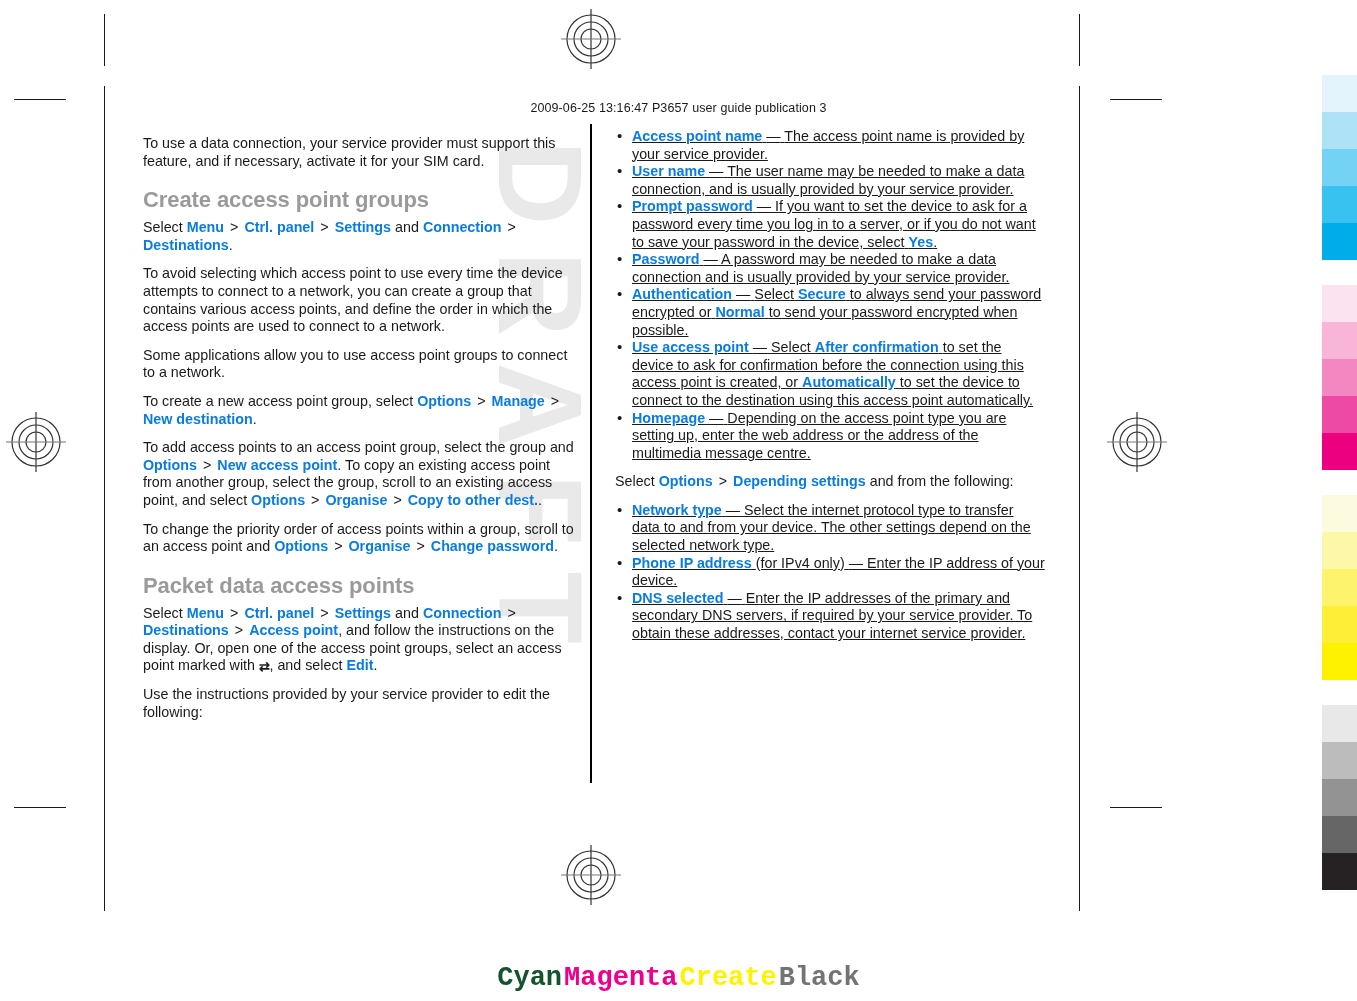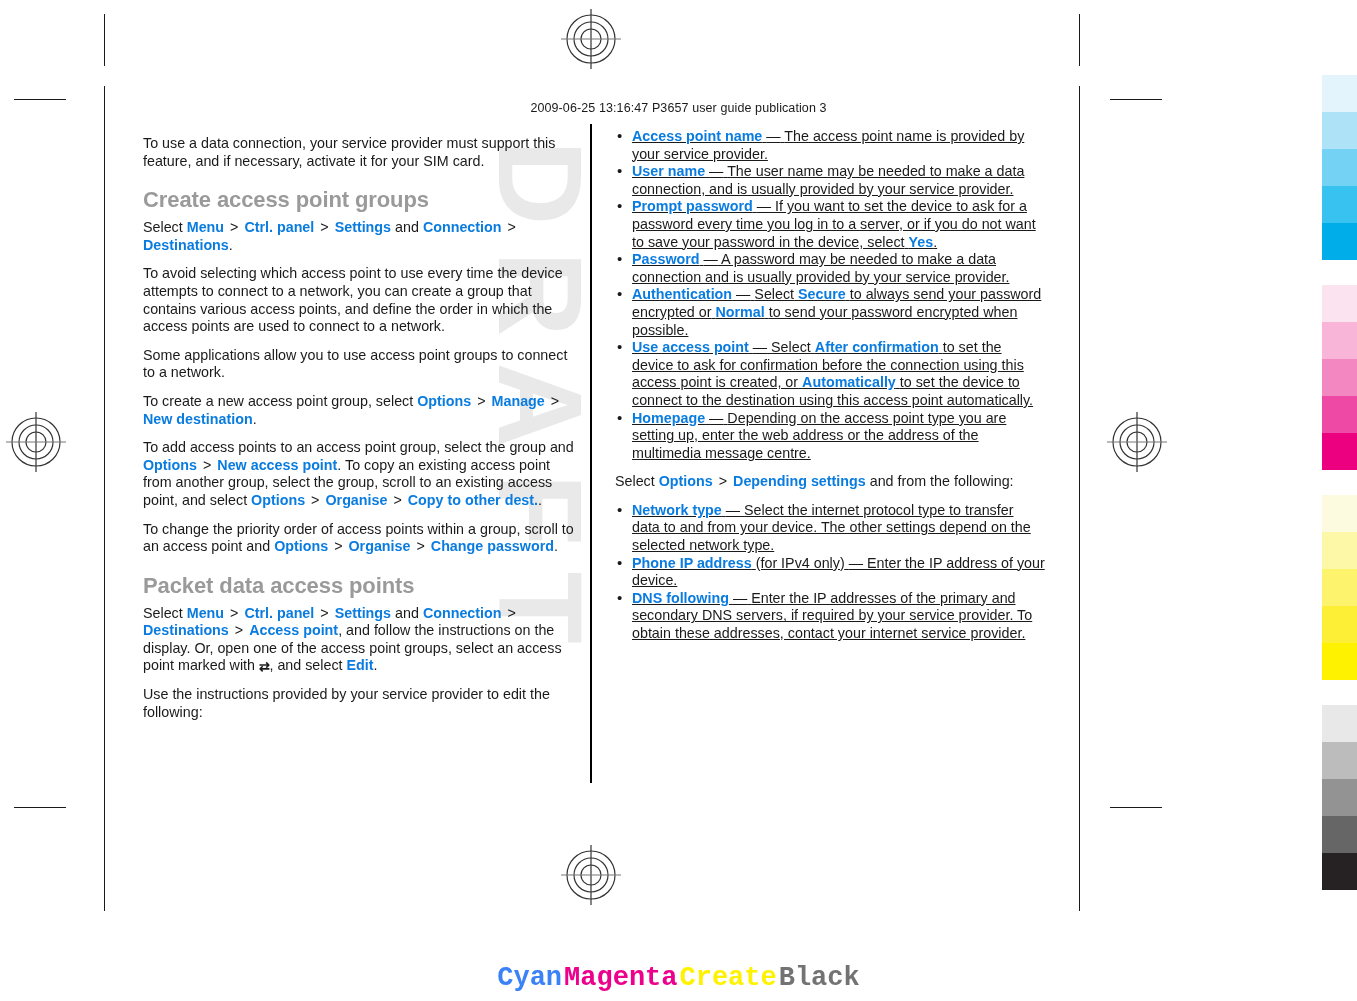--- a/index.html
+++ b/index.html
@@ -234,21 +234,21 @@
     <li><span class="lnk">Homepage</span> <span>—</span> <span>Depending on the access point type you are setting up, enter the web address or the address of the multimedia message centre.</span></li>
   </ul>
 
   <p><span>Select</span> <span class="lnk">Options</span> <span class="gt">&gt;</span> <span class="lnk">Depending settings</span> <span>and from the following:</span></p>
 
   <ul class="bullets">
     <li><span class="lnk">Network type</span> <span>—</span> <span>Select the internet protocol type to transfer data to and from your device. The other settings depend on the selected network type.</span></li>
 
     <li><span class="lnk">Phone IP address</span> <span>(for IPv4 only)</span> <span>—</span> <span>Enter the IP address of your device.</span></li>
 
-    <li><span class="lnk">DNS following</span> <span>—</span> <span>Enter the IP addresses of the primary and secondary DNS servers, if required by your service provider. To obtain these addresses, contact your internet service provider.</span></li>
+    <li><span class="lnk">DNS selected</span> <span>—</span> <span>Enter the IP addresses of the primary and secondary DNS servers, if required by your service provider. To obtain these addresses, contact your internet service provider.</span></li>
   </ul>
 </div>
 
 <div class="colorbar" style="top:75px;">
     <div class="swatch" style="background: rgb(228, 244, 252);"></div>
     <div class="swatch" style="background: rgb(174, 226, 247);"></div>
     <div class="swatch" style="background: rgb(116, 210, 244);"></div>
     <div class="swatch" style="background: rgb(56, 194, 240);"></div>
     <div class="swatch" style="background: rgb(0, 173, 233);"></div>
   </div>
@@ -267,13 +267,13 @@
     <div class="swatch" style="background: rgb(255, 242, 0);"></div>
   </div>
 <div class="colorbar" style="top:705px;">
     <div class="swatch" style="background: rgb(232, 232, 232);"></div>
     <div class="swatch" style="background: rgb(188, 188, 188);"></div>
     <div class="swatch" style="background: rgb(147, 147, 147);"></div>
     <div class="swatch" style="background: rgb(102, 102, 102);"></div>
     <div class="swatch" style="background: rgb(38, 34, 36);"></div>
   </div>
 
-<div class="cmyk-footer"><span style="color: #3b82f6;">Cyan</span><span style="color: rgb(236, 0, 140);">Magenta</span><span style="color: rgb(255, 242, 0);">Create</span><span style="color: #737373;">Black</span></div>
+<div class="cmyk-footer"><span style="color: #14532d;">Cyan</span><span style="color: rgb(236, 0, 140);">Magenta</span><span style="color: rgb(255, 242, 0);">Create</span><span style="color: #737373;">Black</span></div>
 
 </body></html>

